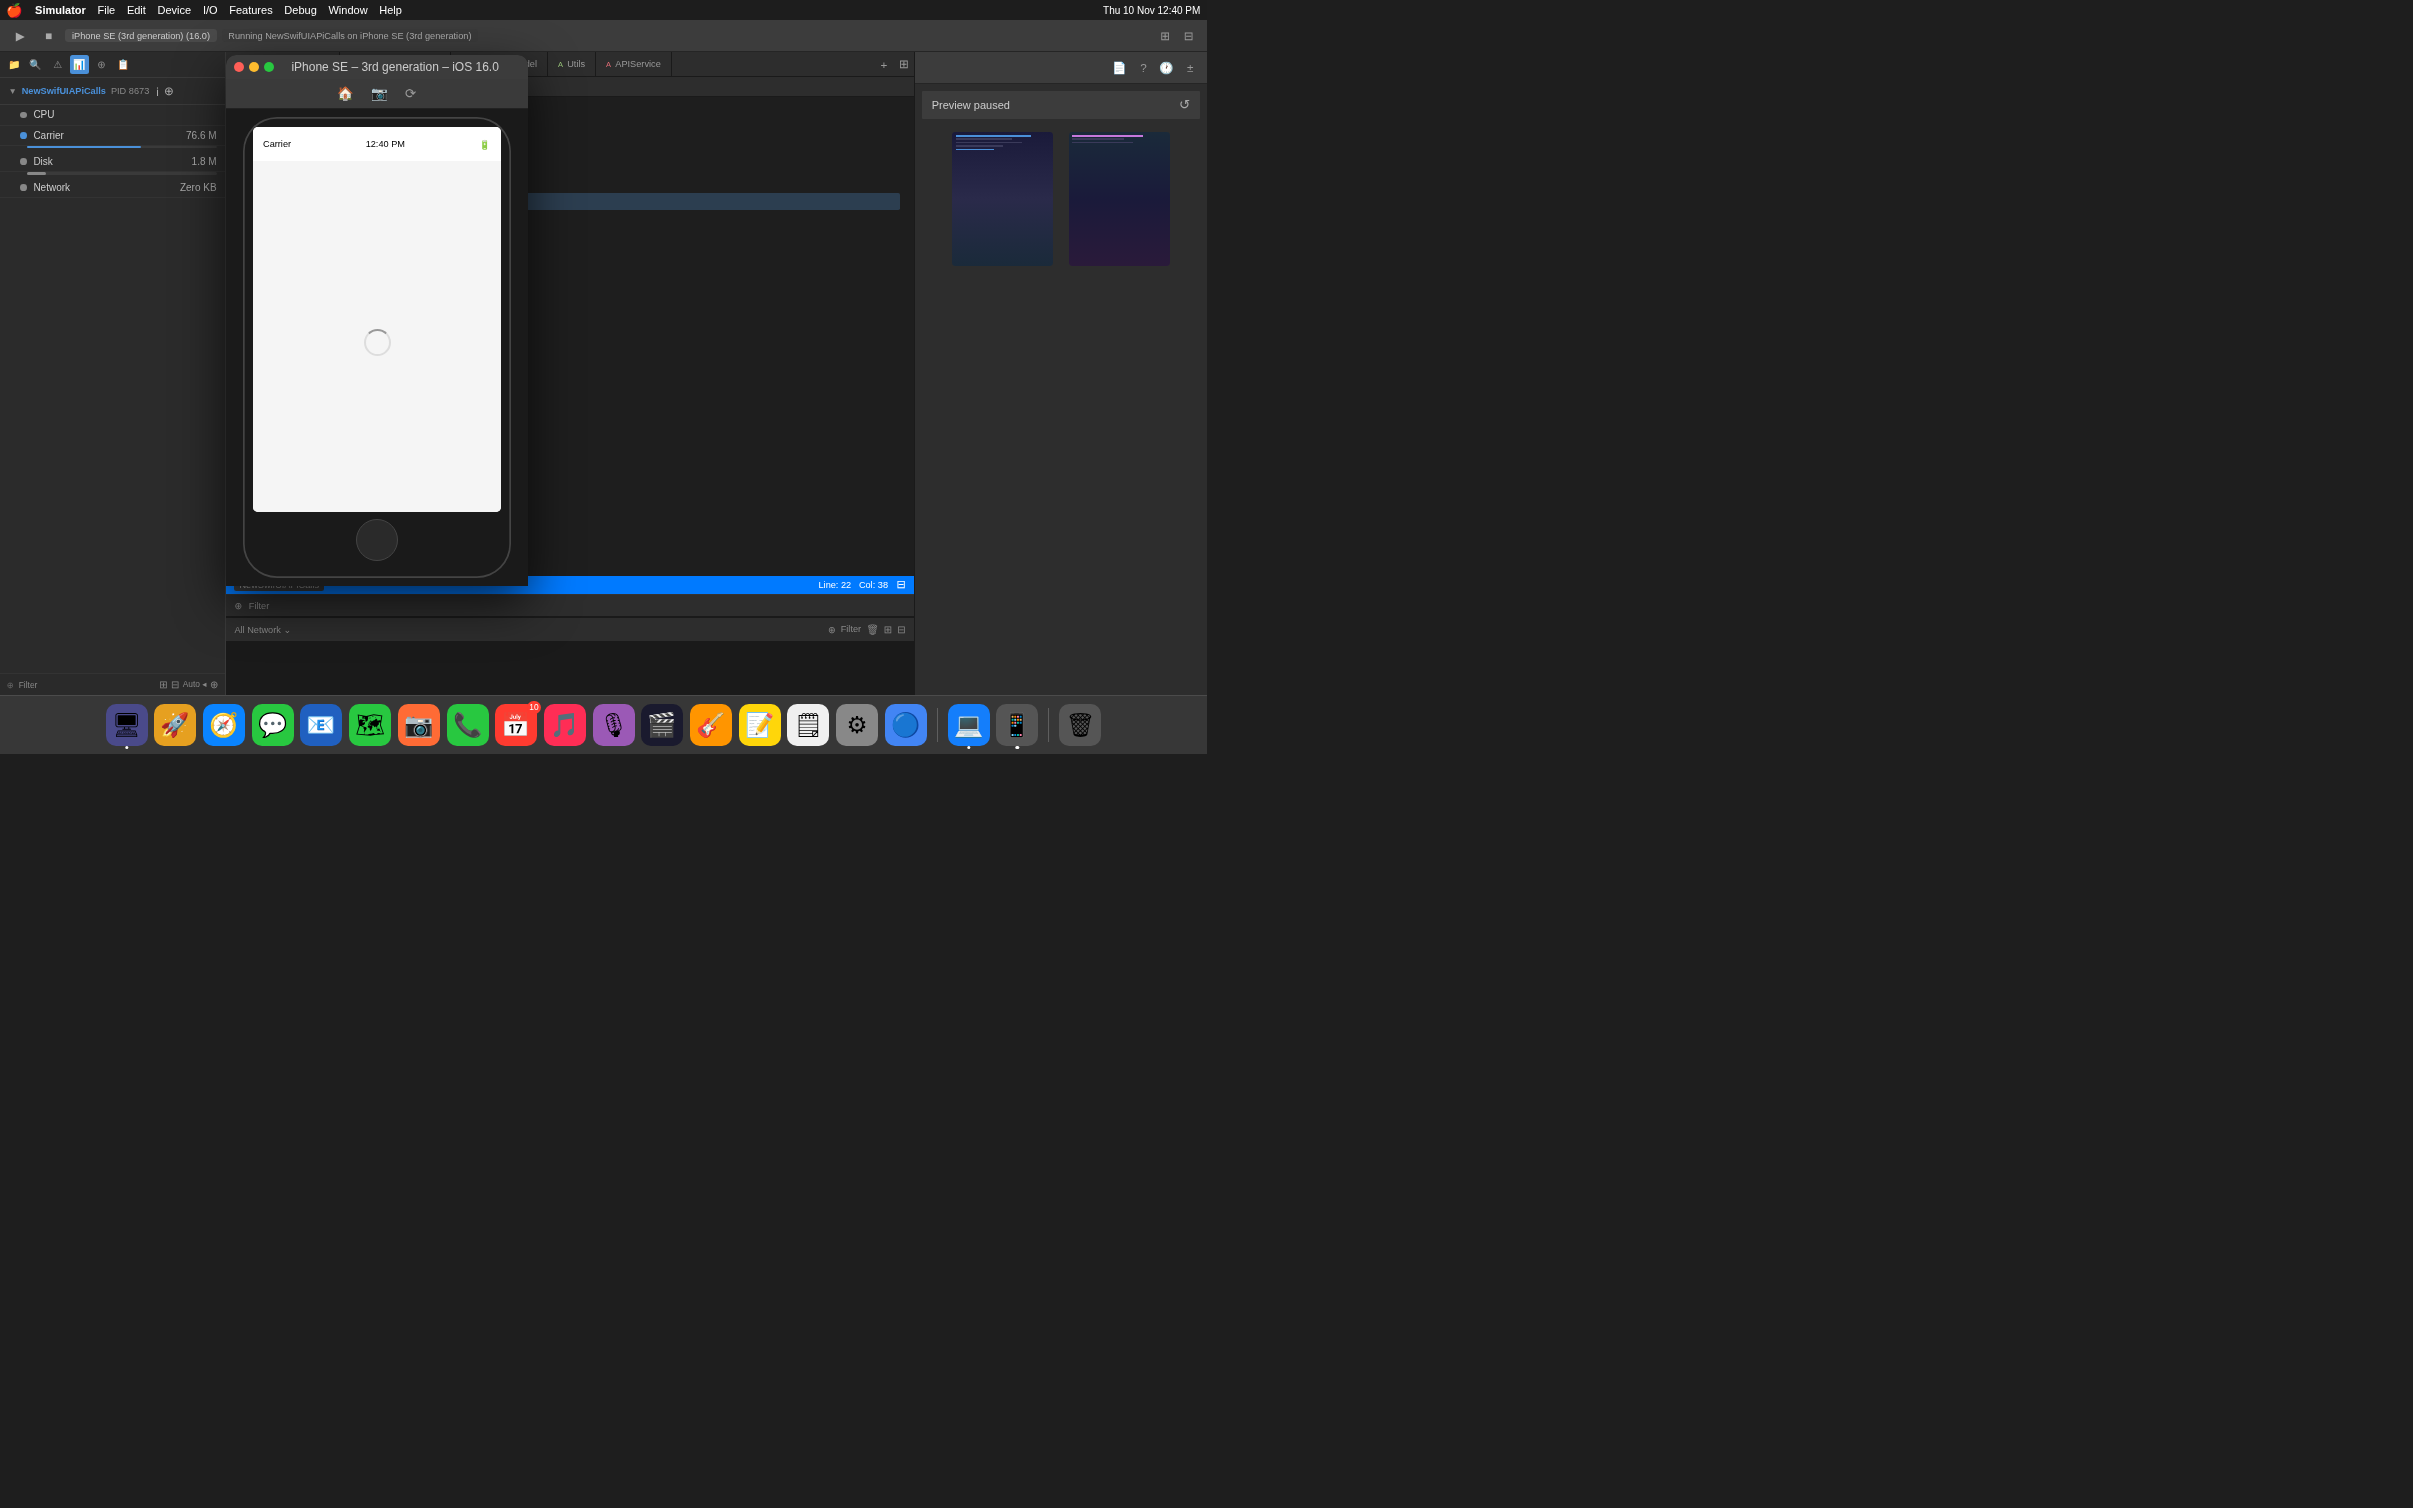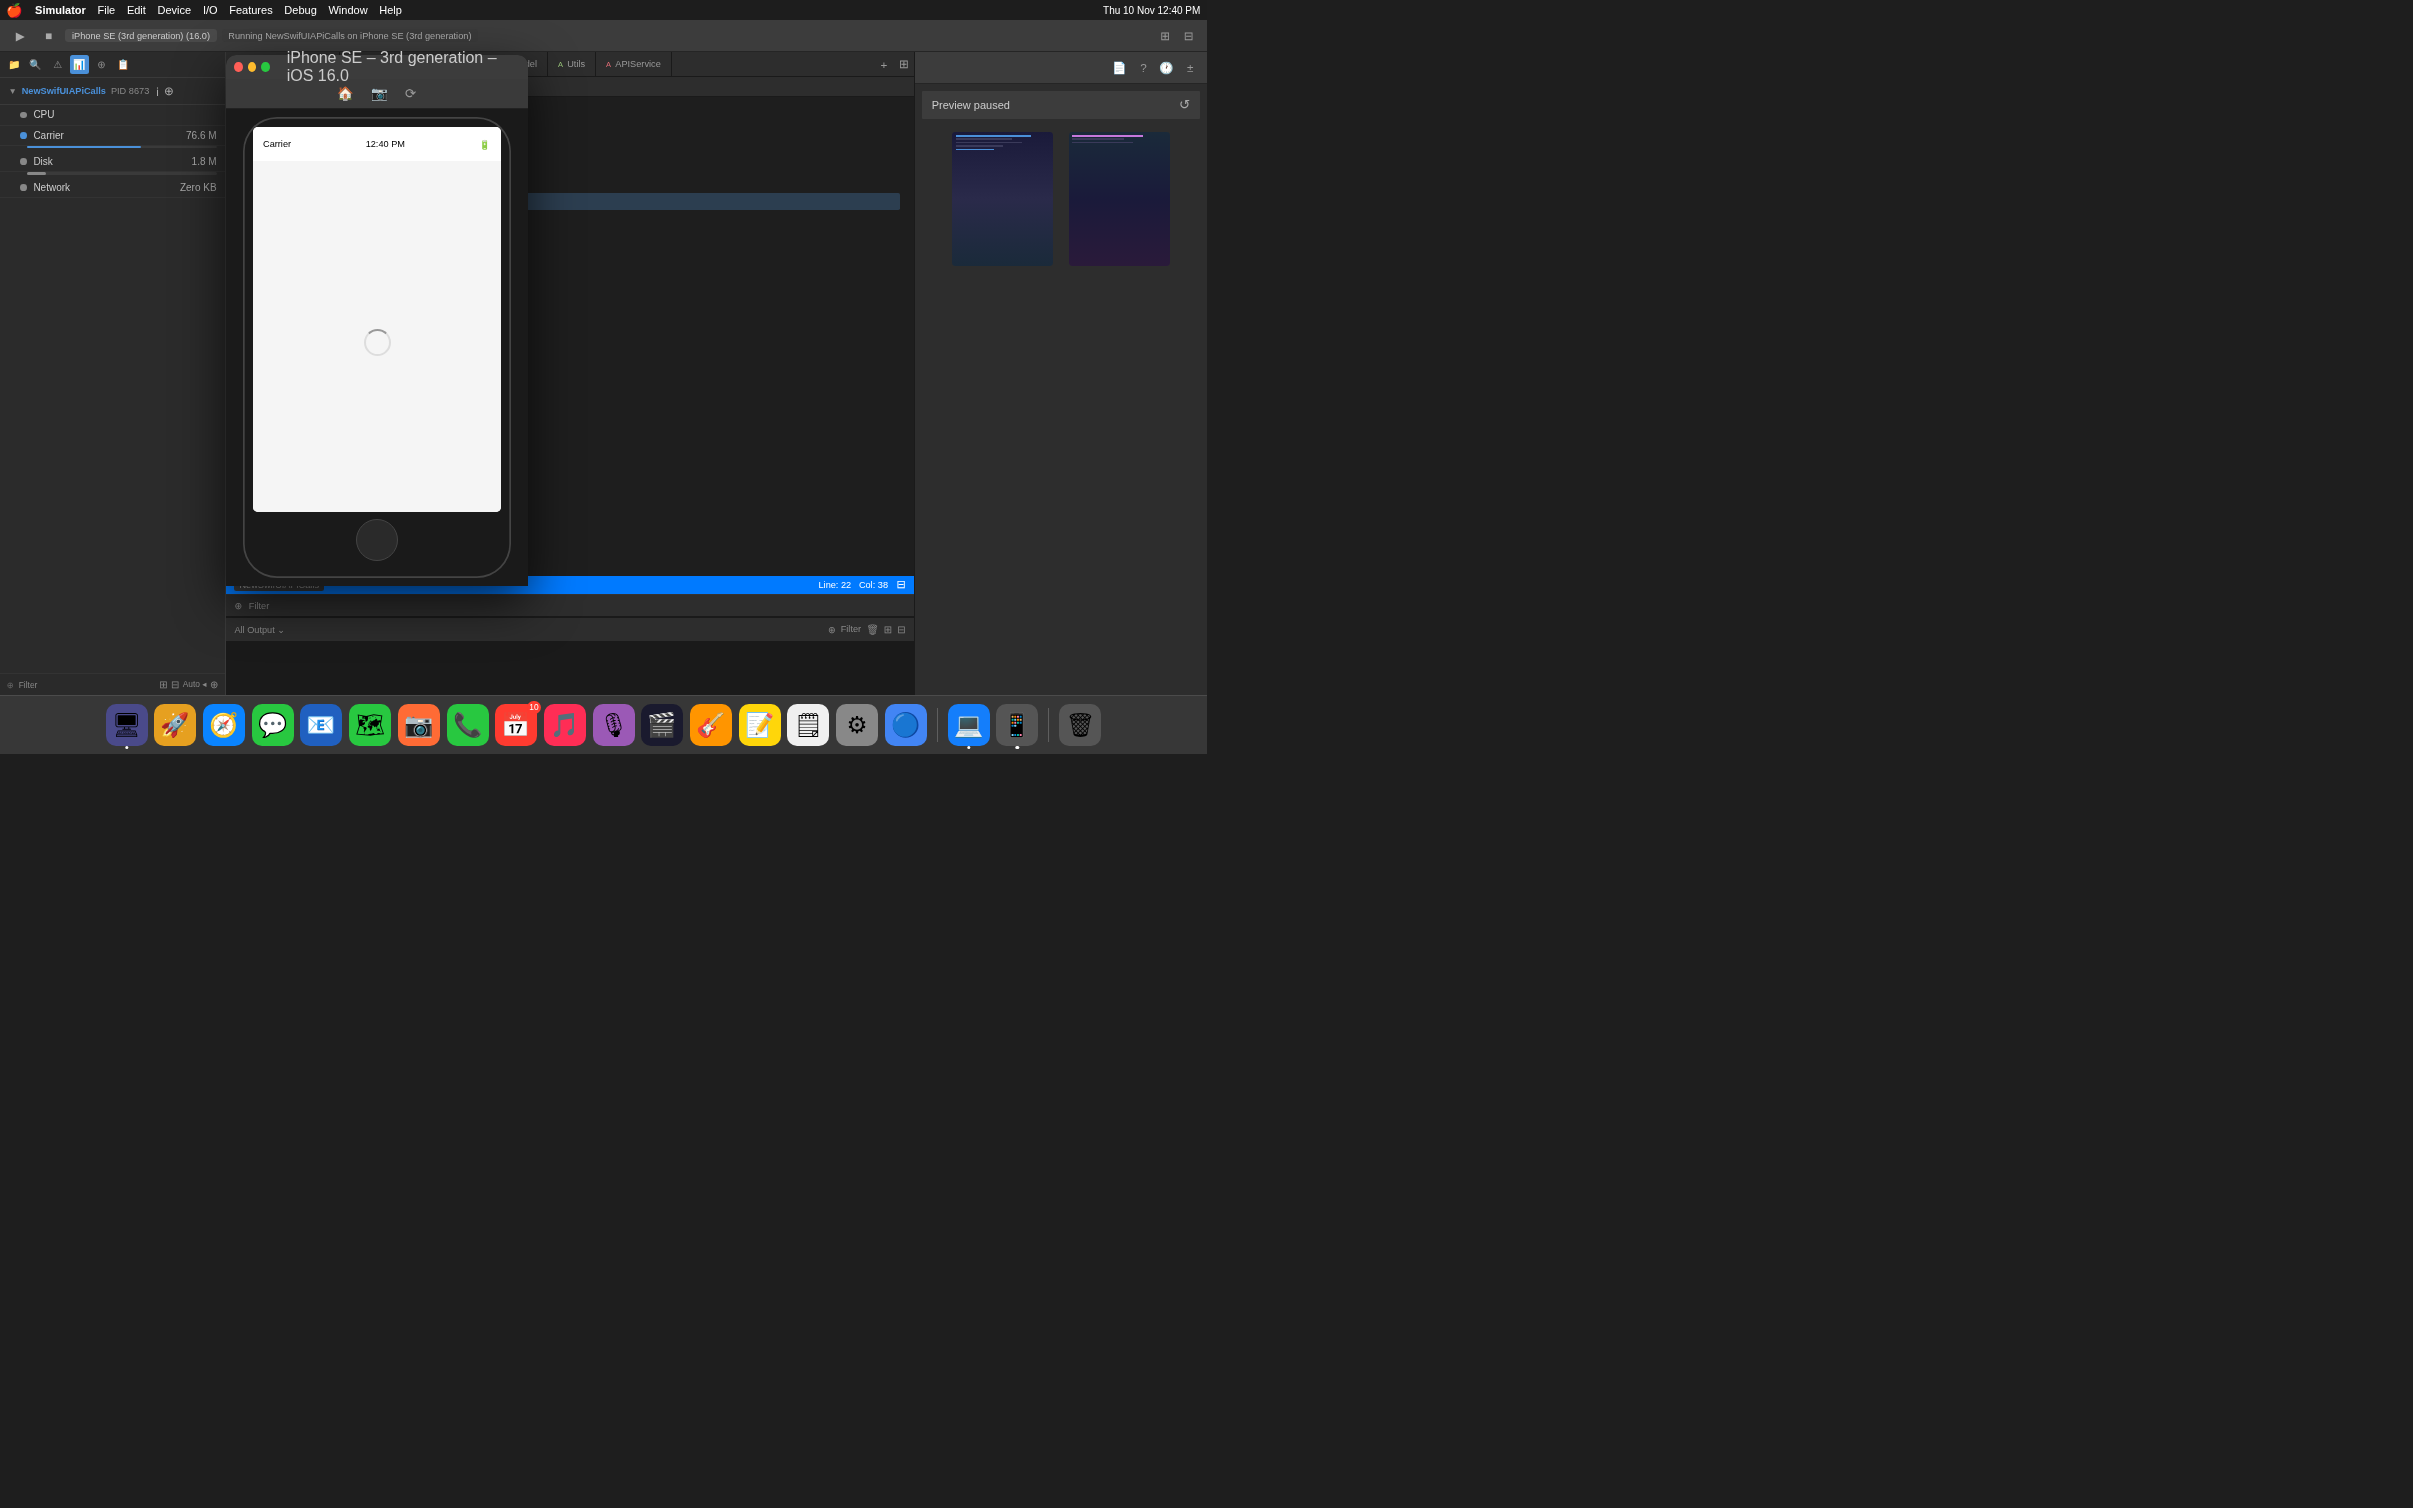--- a/index.html
+++ b/index.html
@@ -110,21 +110,21 @@
       width: 10px;
       height: 10px;
       border-radius: 50%;
     }
 
     .tl-close { background: #ff5f57; }
     .tl-min { background: #febc2e; }
     .tl-max { background: #28c840; }
 
     .sim-title-text {
-      font-size: 16px;
+      font-size: 12px;
       color: #ccc;
       margin-left: 12px;
     }
 
     .sim-toolbar {
       height: 30px;
       background: #3a3a3a;
       display: flex;
       align-items: center;
       justify-content: center;
@@ -686,21 +686,21 @@
       </span>
       <span style="font-size:11px;">⊟</span>
     </div>
 
     <div class="debug-console">
       <div class="console-toolbar">
         <span style="font-size:9.2px;color:#888;">⊕</span>
         <span style="font-size:9.2px;color:#888;">Filter</span>
       </div>
       <div class="console-bottom">
-        <span style="font-size:9.2px;color:#888;">All Output ⌄</span>
+        <span style="font-size:9.2px;color:#888;">All Network ⌄</span>
         <div style="margin-left:auto;display:flex;align-items:center;gap:5px;">
           <span style="font-size:9.2px;color:#888;">⊕</span>
           <span style="font-size:9.2px;color:#888;">Filter</span>
           <span style="font-size:10px;color:#888;">🗑</span>
           <span style="font-size:10px;color:#888;">⊞</span>
           <span style="font-size:10px;color:#888;">⊟</span>
         </div>
       </div>
     </div>
   </div>

